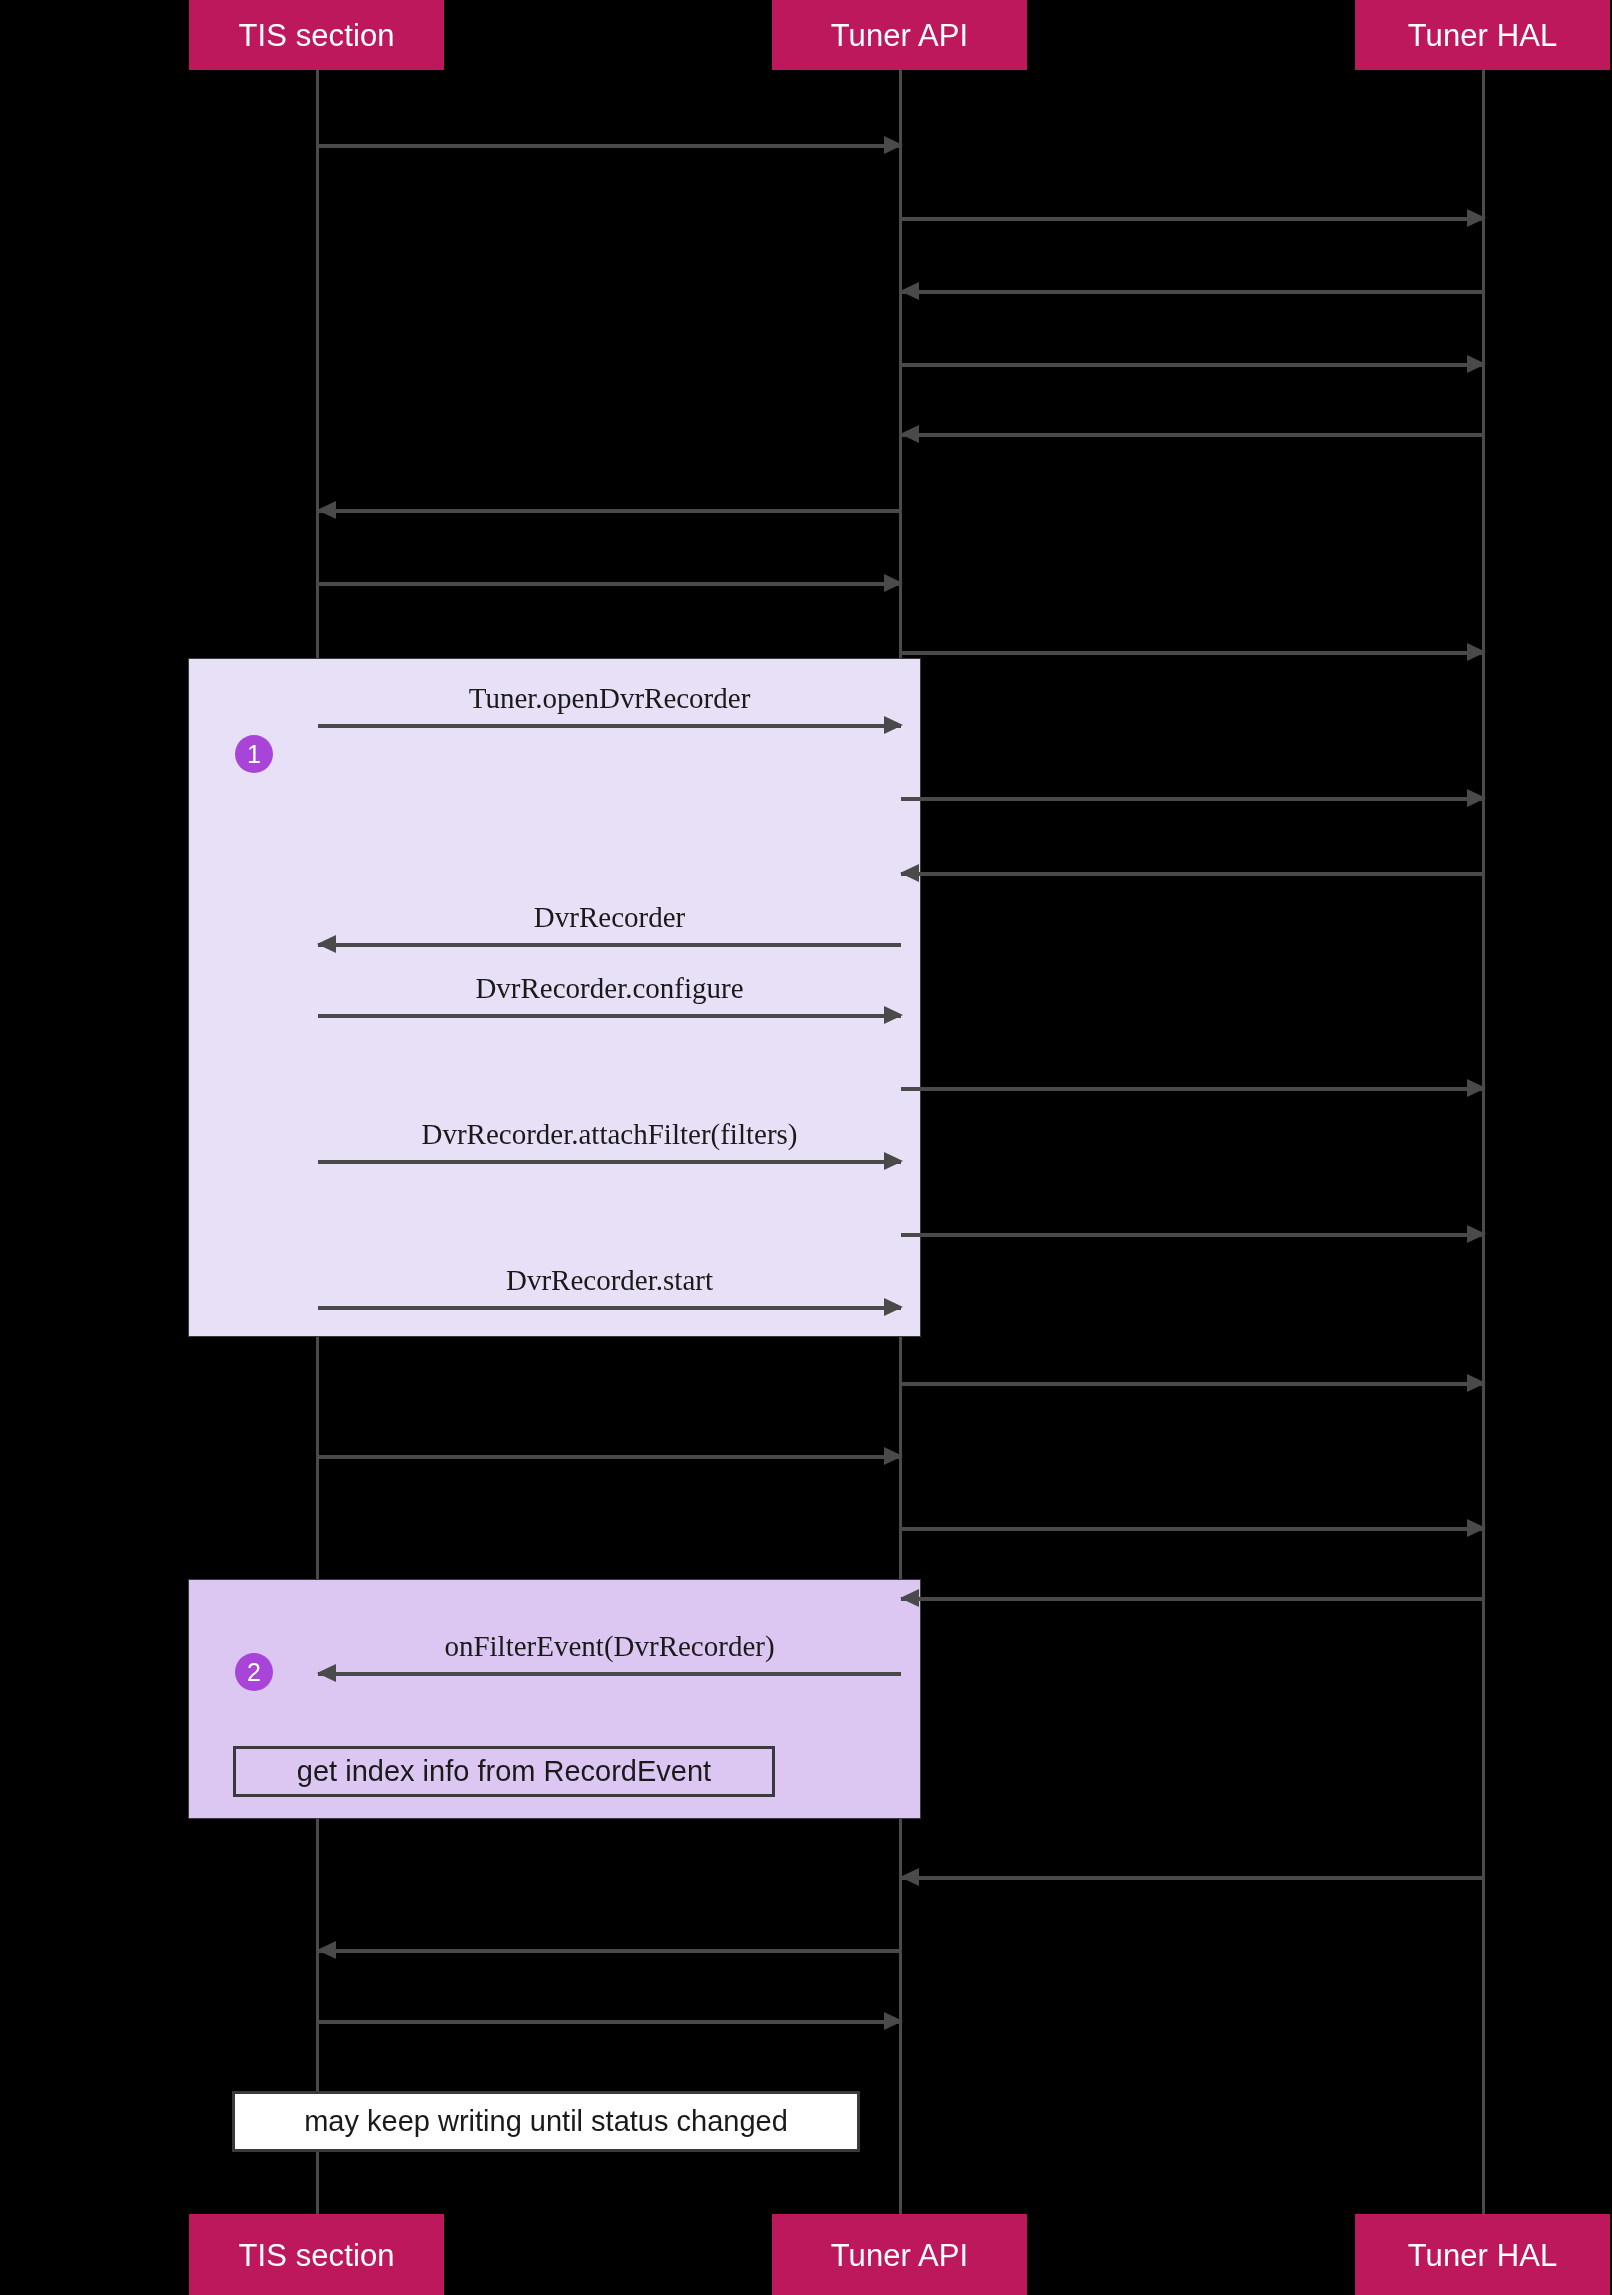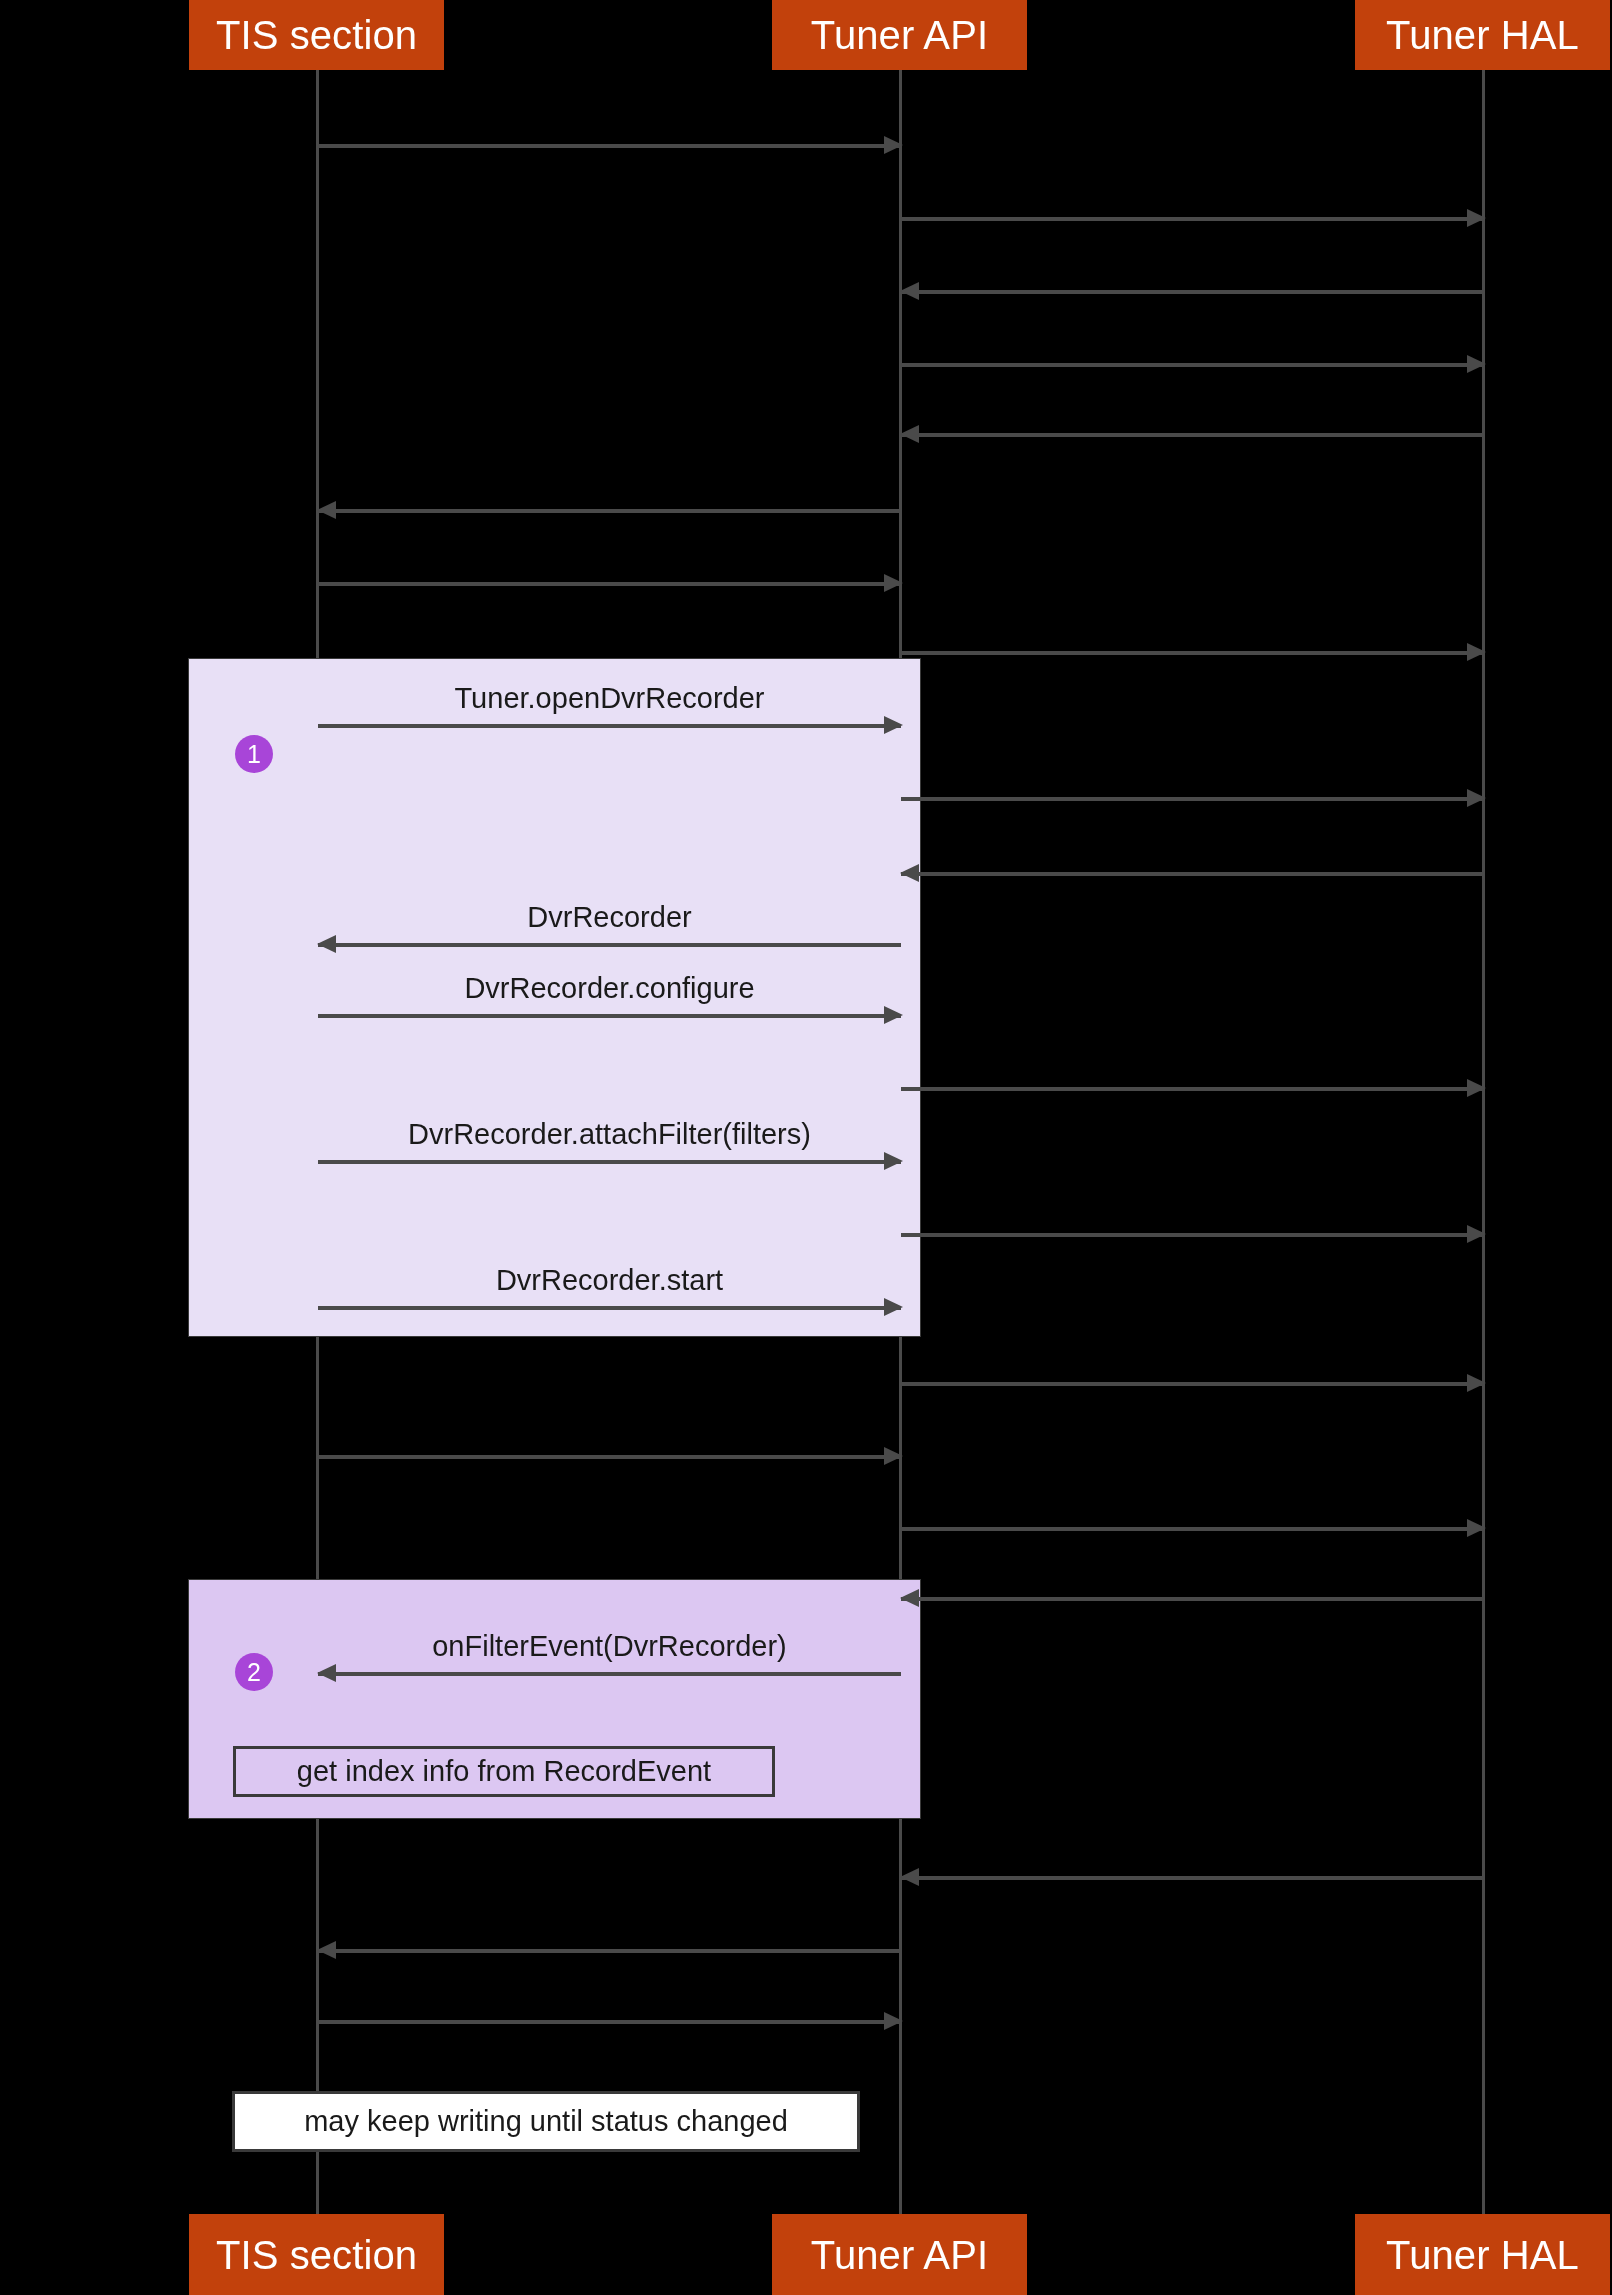--- a/index.html
+++ b/index.html
@@ -14,23 +14,23 @@
     position: relative;
     width: 1613px;
     height: 2295px;
     background: #000000;
     overflow: hidden;
   }
 
   
   .participant {
     position: absolute;
-    background: #c2410c;
+    background: #be185d;
     color: #FFFFFF;
-    font-size: 40px;
+    font-size: 31px;
     line-height: 1;
     display: flex;
     align-items: center;
     justify-content: center;
     text-align: center;
     letter-spacing: 0.1px;
     white-space: nowrap;
   }
 
   
@@ -72,20 +72,21 @@
   .msg .label {
     position: absolute;
     bottom: 8.7px;
     left: 0;
     width: 100%;
     text-align: center;
     color: #1A1A1A;
     font-size: 29px;
     line-height: 1.1;
     white-space: nowrap;
+    font-family: Liberation Serif, serif;
   }
 
   
   .fragment {
     position: absolute;
     box-sizing: border-box;
     border: 1.5px solid #3A3A3A;
   }
   .fragment.f1 { background: #E8E0F6; }
   .fragment.f2 { background: #DCC7F2; }

